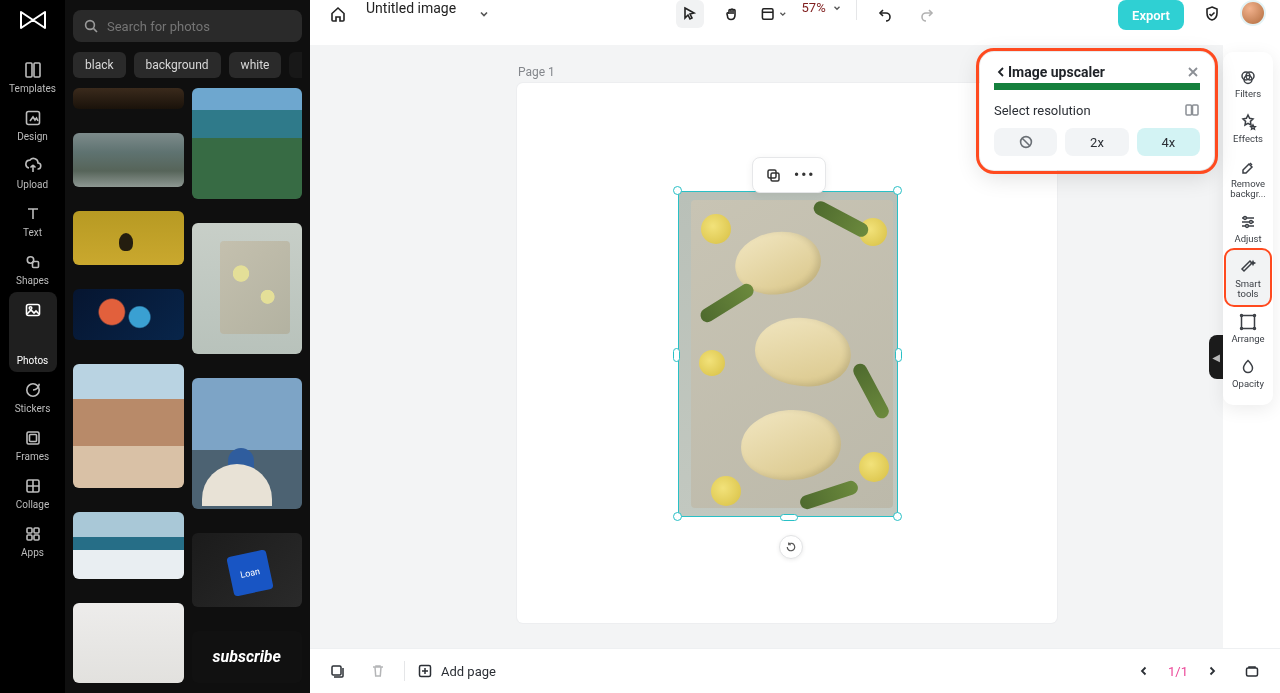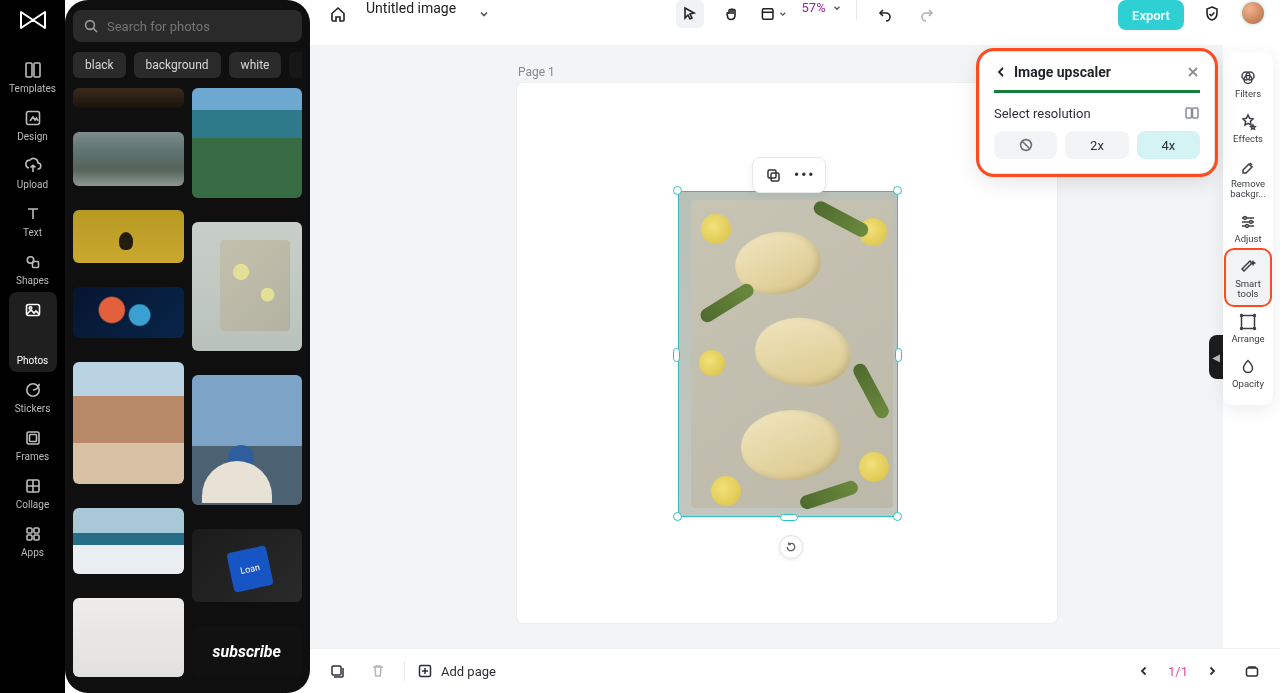--- a/index.html
+++ b/index.html
@@ -8,21 +8,21 @@
 
 .left-rail { position:absolute; left:0; top:0; width:65px; height:100%; background:#000; display:flex; flex-direction:column; align-items:center; padding-top:6px; }
 .logo { width:40px; height:30px; display:flex; align-items:center; justify-content:center; margin-bottom:12px; }
 .rail-item { width:48px; display:flex; flex-direction:column; align-items:center; gap:4px; padding:8px 0 6px; border-radius:8px; cursor:pointer; color:#bcbcbc; }
 .rail-item.active { background:#1f1f1f; color:#fff;gap:36px; }
 .rail-ico { width:20px; height:20px; display:flex; align-items:center; justify-content:center; }
 .rail-lbl { font-size:10px; line-height:1; }
 .rail-gap { margin-top:4px; }
 
 
-.photos-panel { position:absolute; left:65px; top:0; width:245px; height:100%; background:#0f0f0f; padding:10px 8px 16px; overflow:hidden;border-radius:23px; }
+.photos-panel { position:absolute; left:65px; top:0; width:245px; height:100%; background:#0f0f0f; padding:10px 8px 10px; overflow:hidden; }
 .search { display:flex; align-items:center; gap:8px; background:#2a2a2a; border-radius:8px; height:32px; padding:0 10px; }
 .search input { flex:1; background:transparent; border:none; outline:none; color:#c9c9c9; font-size:13px; }
 .chips { display:flex; gap:8px; margin-top:10px; overflow:hidden; }
 .chip { background:#2a2a2a; color:#d8d8d8; font-size:12px; padding:0 12px; height:26px; line-height:26px; border-radius:6px; white-space:nowrap; }
 .chip.faded { opacity:.35; }
 .masonry { margin-top:10px; display:flex; gap:8px; height:calc(100% - 78px); overflow:hidden; }
 .mcol { flex:1; display:flex; flex-direction:column; gap:24px; }
 .thumb { width:100%; border-radius:6px; background:#333; background-size:cover; position:relative; }
 .thumb.sub { background:#111; display:flex; align-items:center; justify-content:center; color:#fff; font-weight:700; font-style:italic; font-size:16px; }
 
@@ -44,21 +44,21 @@
 .t-b4 { height:88px; background:linear-gradient(135deg,#1b1b1b,#2a2a2a);}
 .t-b4::after{content:"Loan";position:absolute;left:38px;top:20px;width:40px;height:40px;background:#1855c4;transform:rotate(-12deg);border-radius:4px;color:#fff;font-size:9px;display:flex;align-items:center;justify-content:center;}
 .t-b5 { height:62px; }
 
 
 .topbar { position:absolute; left:310px; right:0; top:0; height:45px; background:#fff; border-bottom:1px solid transparent; display:flex; align-items:flex-start; padding:0 14px; gap:14px; }
 .tb-spacer { flex:1; }
 .title { font-size:14px; color:#222; }
 .icon-btn { width:28px; height:28px; display:flex; align-items:center; justify-content:center; border-radius:6px; color:#3a3a3a; cursor:pointer; }
 .icon-btn.active { background:#f1f2f3; }
-.zoom { font-size:13px; color:#a21caf; display:flex; align-items:center; gap:6px; }
+.zoom { font-size:13px; color:#7f1d1d; display:flex; align-items:center; gap:6px; }
 .divider { width:1px; height:20px; background:#e5e6e8; }
 .export-btn { background:#2fd0d3; color:#fff; font-weight:600; font-size:13px; padding:0 14px; height:30px; border-radius:8px; display:flex; align-items:center; }
 .avatar { width:26px; height:26px; border-radius:50%; background:radial-gradient(circle at 35% 30%,#f2b28d,#b06b3d); border:2px solid #e3f3f6; }
 
 
 .canvas-wrap { position:absolute; left:310px; top:45px; right:57px; bottom:45px; background:#f3f4f5; overflow:hidden; }
 .page-label { position:absolute; left:208px; top:20px; font-size:12px; color:#84878c; }
 .page { position:absolute; left:207px; top:38px; width:540px; height:540px; background:#fff; border-radius:6px; box-shadow:0 0 0 1px #edeef0; }
 .sel-img { position:absolute; left:368px; top:146px; width:220px; height:326px; border:1.5px solid #29c0c6; border-radius:2px; background:linear-gradient(180deg,#b9c0b8,#c2c8c0); overflow:hidden; }
 .food { position:absolute; inset:8px 4px 8px 12px; background:linear-gradient(145deg,#c8c4b4,#bcb9aa); border-radius:4px; }
@@ -79,21 +79,21 @@
 .h-ml{ left:363px; top:303px; height:14px; width:7px; border-radius:4px;} .h-mr{ left:585px; top:303px; height:14px; width:7px; border-radius:4px;}
 .h-mt{ left:470px; top:140px; width:18px; height:7px; border-radius:4px;} .h-mb{ left:470px; top:469px; width:18px; height:7px; border-radius:4px;}
 .rotate { position:absolute; left:469px; top:490px; width:24px; height:24px; background:#fff; border:1px solid #e2e3e5; border-radius:50%; display:flex; align-items:center; justify-content:center; box-shadow:0 1px 4px rgba(0,0,0,.08); color:#555;}
 
 .ctx-toolbar { position:absolute; left:442px; top:112px; width:74px; height:36px; background:#fff; border:1px solid #e6e7e9; border-radius:8px; box-shadow:0 2px 8px rgba(0,0,0,.06); display:flex; align-items:center; justify-content:space-evenly; }
 
 .edge-expand { position:absolute; right:57px; top:calc(45px + 290px); width:14px; height:44px; background:#1c1c1c; border-radius:8px 0 0 8px; display:flex; align-items:center; justify-content:center; color:#bcbcbc; font-size:10px;}
 
 
 .upscaler { position:absolute; right:66px; top:52px; width:234px; background:#fff; border-radius:14px; box-shadow:0 6px 24px rgba(0,0,0,.14); padding:12px 14px 14px; z-index:50; outline:3px solid #ff4a1f; outline-offset:1px; border-radius:14px;}
-.upscaler .uhdr { display:flex; align-items:center; gap:6px; padding-bottom:10px; border-bottom:3px solid #15803d; }
+.upscaler .uhdr { display:flex; align-items:center; gap:0; padding-bottom:3px; border-bottom:7px solid #15803d; }
 .upscaler .uttl { font-size:14px; font-weight:700; color:#1f2328; }
 .upscaler .close { margin-left:auto; color:#8b8f95; cursor:pointer; }
 .upscaler .row { display:flex; align-items:center; justify-content:space-between; margin-top:12px; font-size:13px; color:#2b2f35; }
 .res-btns { display:flex; gap:8px; margin-top:10px; }
 .res-btn { flex:1; height:28px; border-radius:8px; background:#f2f4f6; display:flex; align-items:center; justify-content:center; font-size:13px; color:#2b2f35; cursor:pointer; }
 .res-btn.sel { background:#d3f3f4; }
 .res-btn.icon { color:#6b7076; }
 
 
 .right-rail { position:absolute; right:7px; top:52px; width:50px; background:#fff; border-radius:10px; box-shadow:0 4px 18px rgba(0,0,0,.08); padding:8px 3px 10px; display:flex; flex-direction:column; align-items:center; z-index:40;}

